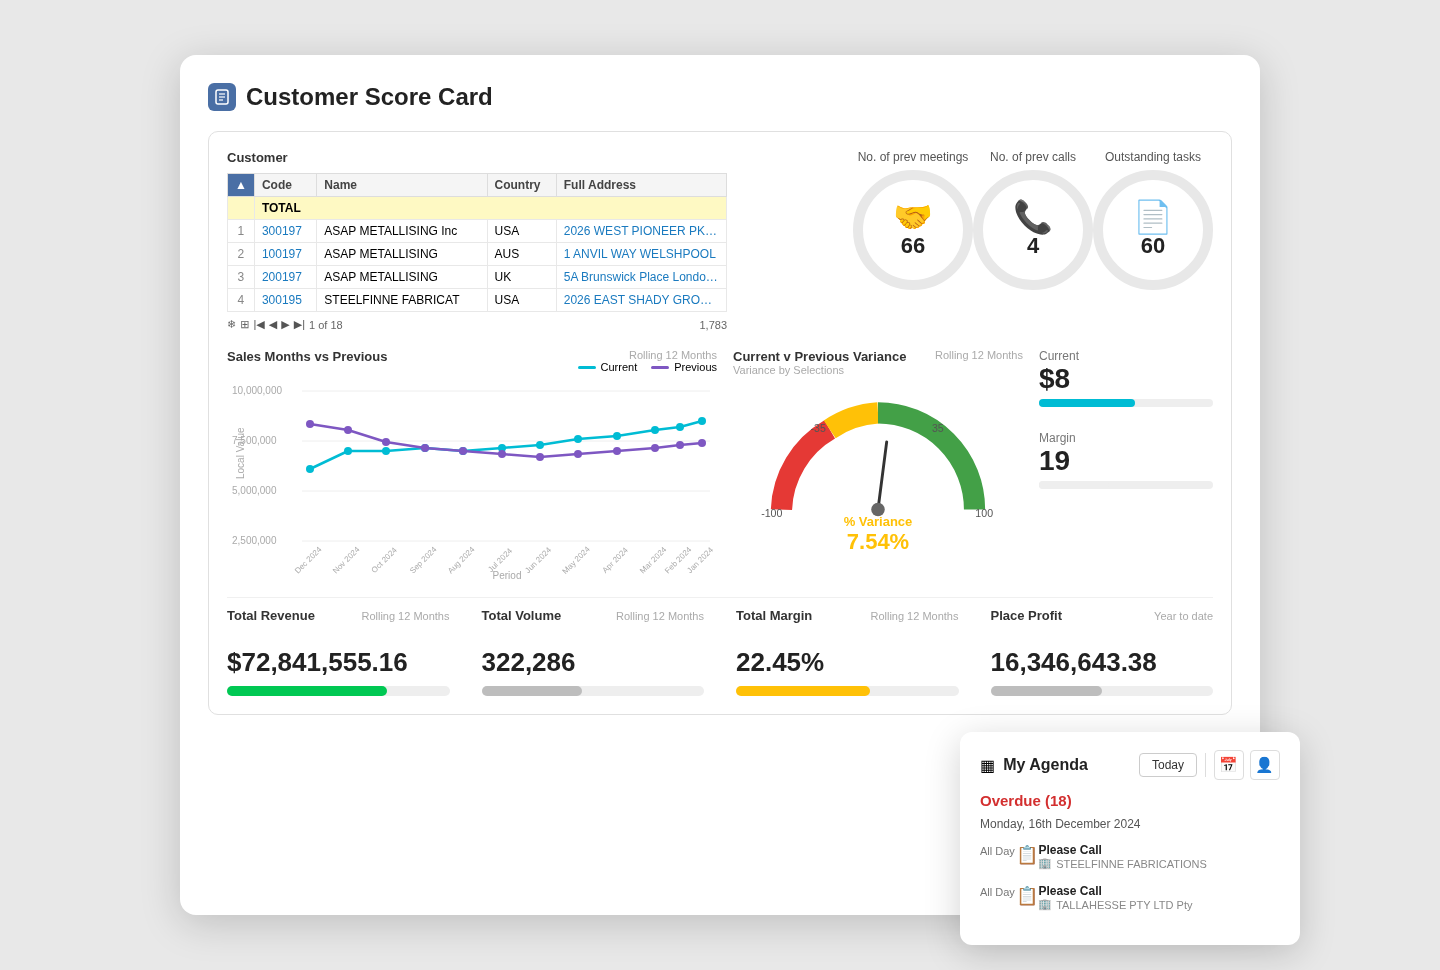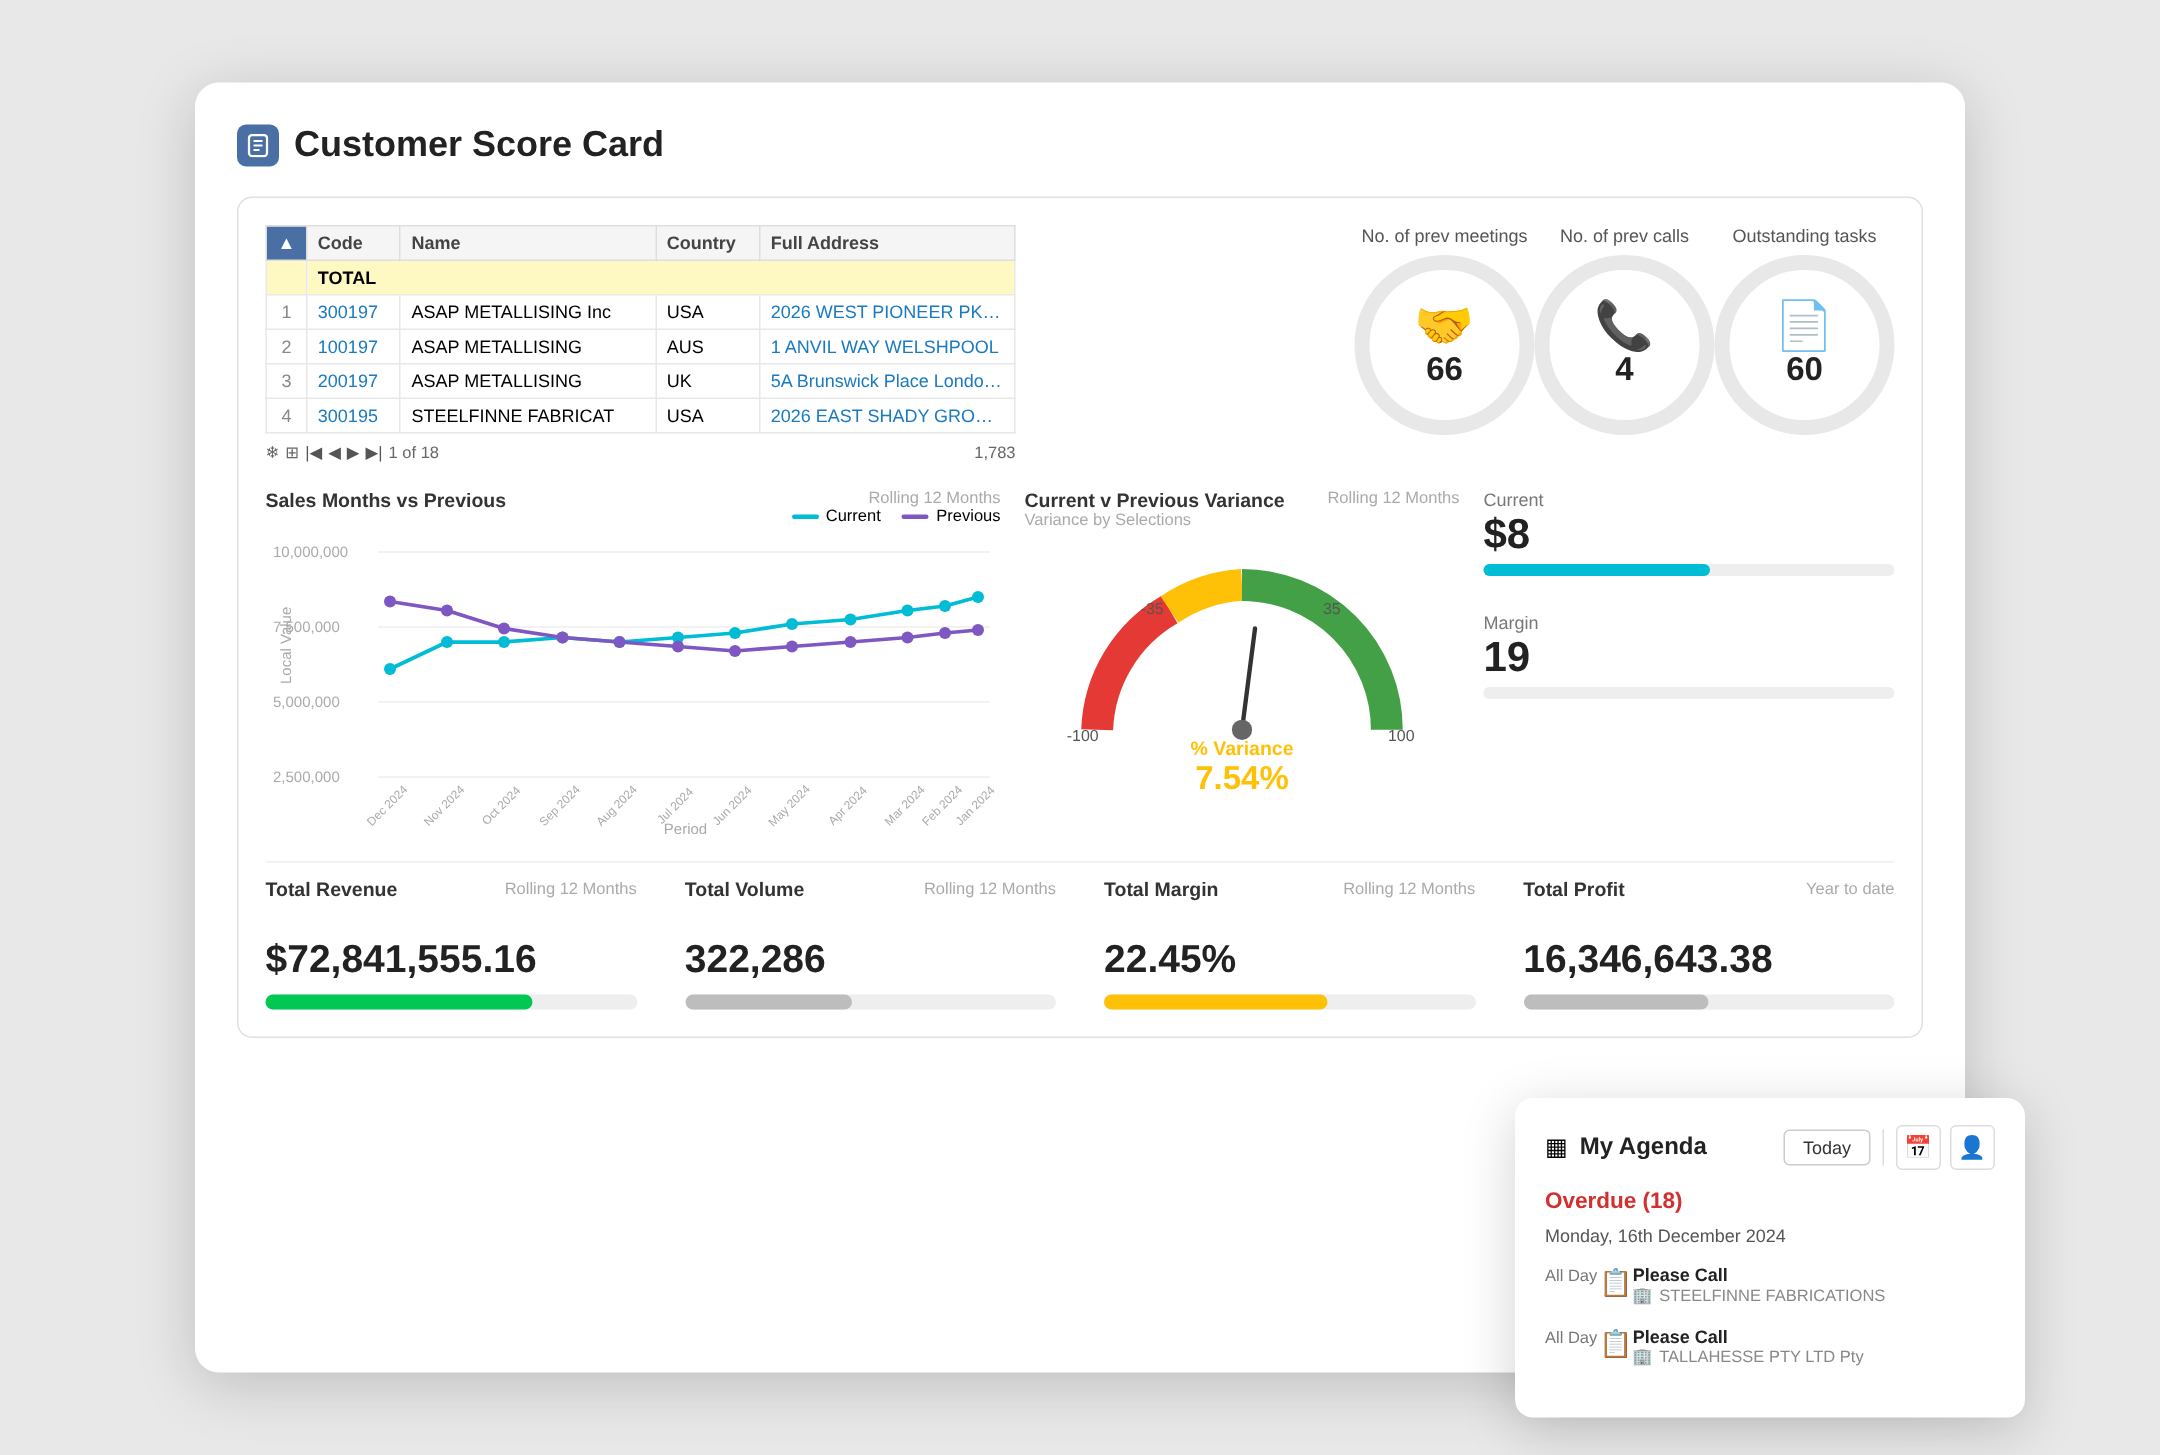--- a/index.html
+++ b/index.html
@@ -10,21 +10,21 @@
       justify-content: center;
       align-items: center;
       min-height: 100vh;
       padding: 20px;
     }
 
     .main-card {
       background: #fff;
       border-radius: 16px;
       box-shadow: 0 8px 40px rgba(0,0,0,0.18);
-      width: 1180px;
+      width: 1080px;
       min-height: 860px;
       padding: 28px 28px 28px 28px;
       position: relative;
     }
 
     .page-header {
       display: flex;
       align-items: center;
       gap: 10px;
       margin-bottom: 20px;
@@ -408,20 +408,21 @@
         </svg>
     </div>
     <span class="page-title">Customer Score Card</span>
   </div>
 
   <div class="inner-panel">
 
     <div class="top-section">
 
       <div class="customer-table-wrap">
+        <div class="section-label">Customer</div>
         <table class="data-table">
           <thead>
             <tr>
               <th class="sort-col">▲</th>
               <th>Code</th>
               <th>Name</th>
               <th>Country</th>
               <th>Full Address</th>
             </tr>
           </thead>
@@ -661,21 +662,21 @@
       <span class="bottom-metric-title">Total Margin</span>
       <span class="bottom-metric-period">Rolling 12 Months</span>
     </div>
     <div class="bottom-metric-value">22.45%</div>
     <div class="bottom-progress-track">
       <div class="bottom-progress-fill" style="width:60%;background:#ffc107;"></div>
     </div>
   </div>
         <div class="bottom-metric">
     <div class="bottom-metric-header">
-      <span class="bottom-metric-title">Total Profit</span>
+      <span class="bottom-metric-title">Place Profit</span>
       <span class="bottom-metric-period">Year to date</span>
     </div>
     <div class="bottom-metric-value">16,346,643.38</div>
     <div class="bottom-progress-track">
       <div class="bottom-progress-fill" style="width:50%;background:#bdbdbd;"></div>
     </div>
   </div>
       </div>
 
   </div>

